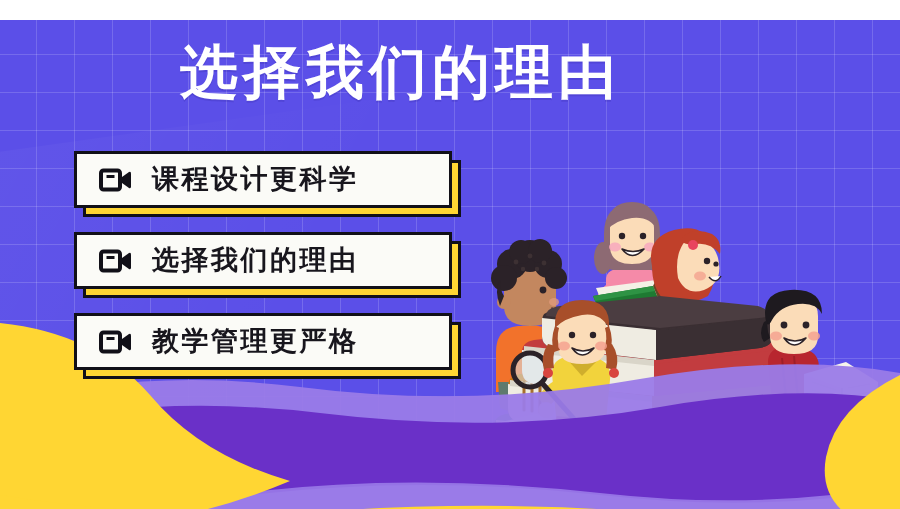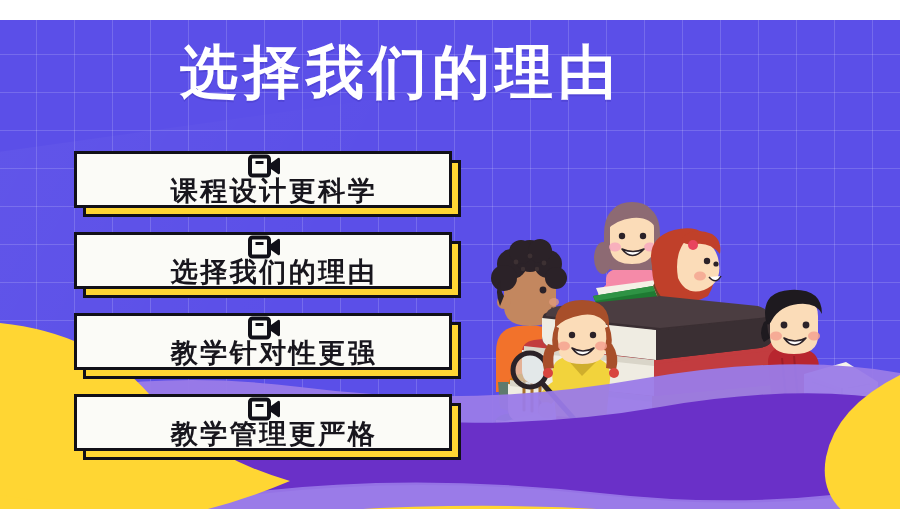--- a/index.html
+++ b/index.html
@@ -93,21 +93,20 @@
     left: 0;
     top: 0;
     width: 100%;
     height: 100%;
     background: #fbfbf7;
     border: 3px solid #111018;
     box-sizing: border-box;
     display: flex;
     align-items: center;
     padding-left: 22px;
-    flex-direction: column;
   }
   .cam-icon {
     width: 33px;
     height: 24px;
     flex: 0 0 auto;
     margin-right: 20px;
   }
   .feature-label {
     font-size: 27px;
     font-weight: bold;
@@ -441,33 +440,20 @@
           <svg viewBox="0 0 33 24" width="33" height="24" xmlns="http://www.w3.org/2000/svg">
             <rect x="2" y="2.5" width="19" height="19" rx="2.5" fill="none" stroke="#111018" stroke-width="4"></rect>
             <rect x="7.5" y="7" width="8" height="3" fill="#111018"></rect>
             <path d="M23 9 L30 4 Q32 3 32 5.5 L32 18.5 Q32 21 30 20 L23 15 Z" fill="#111018"></path>
           </svg>
         </span>
         <span class="feature-label">选择我们的理由</span>
       </div>
     </div>
 
-    <div class="feature-row">
-      <div class="feature-shadow"></div>
-      <div class="feature-card">
-        <span class="cam-icon">
-          <svg viewBox="0 0 33 24" width="33" height="24" xmlns="http://www.w3.org/2000/svg">
-            <rect x="2" y="2.5" width="19" height="19" rx="2.5" fill="none" stroke="#111018" stroke-width="4"></rect>
-            <rect x="7.5" y="7" width="8" height="3" fill="#111018"></rect>
-            <path d="M23 9 L30 4 Q32 3 32 5.5 L32 18.5 Q32 21 30 20 L23 15 Z" fill="#111018"></path>
-          </svg>
-        </span>
-        <span class="feature-label">教学针对性更强</span>
-      </div>
-    </div>
 
     <div class="feature-row">
       <div class="feature-shadow"></div>
       <div class="feature-card">
         <span class="cam-icon">
           <svg viewBox="0 0 33 24" width="33" height="24" xmlns="http://www.w3.org/2000/svg">
             <rect x="2" y="2.5" width="19" height="19" rx="2.5" fill="none" stroke="#111018" stroke-width="4"></rect>
             <rect x="7.5" y="7" width="8" height="3" fill="#111018"></rect>
             <path d="M23 9 L30 4 Q32 3 32 5.5 L32 18.5 Q32 21 30 20 L23 15 Z" fill="#111018"></path>
           </svg>

